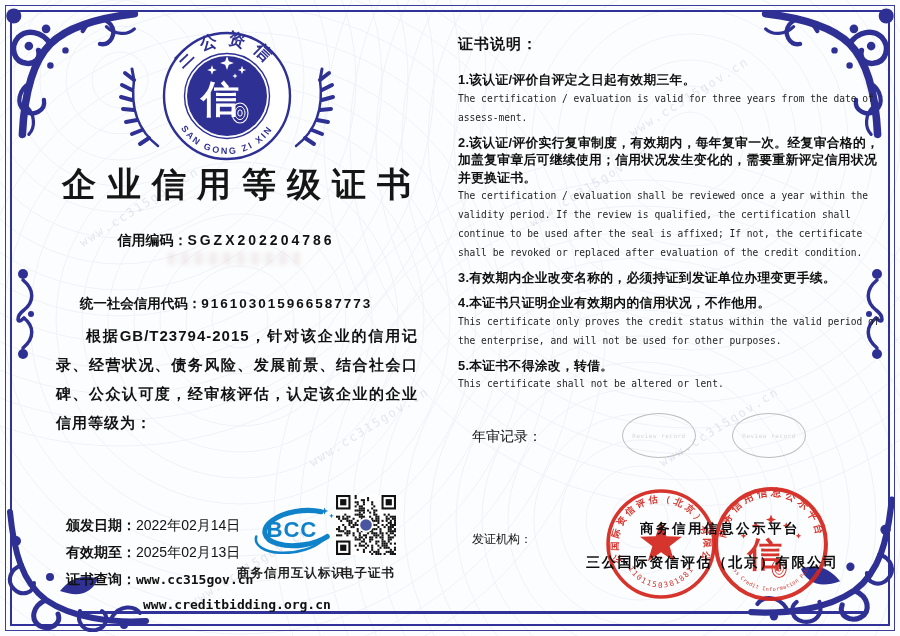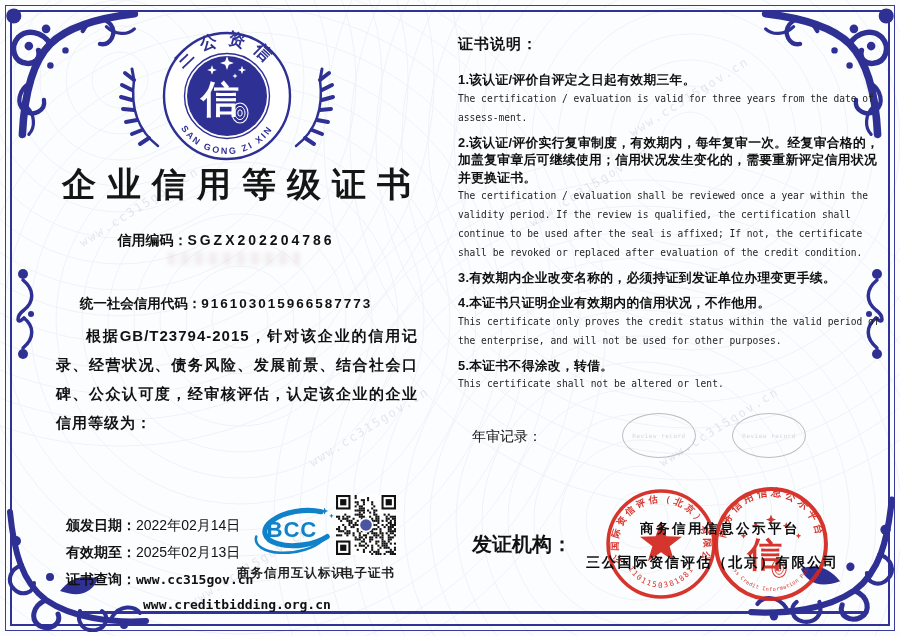--- a/index.html
+++ b/index.html
@@ -38,21 +38,21 @@
   .caption{position:absolute;font-size:12.5px;font-weight:600;letter-spacing:1px;color:#222;}
   
   .notes-heading{left:458px;top:35px;font-size:15px;font-weight:bold;letter-spacing:1px;}
   #notes{left:458px;top:64px;width:424px;}
   .note-zh{font-size:12.8px;font-weight:bold;line-height:17.6px;letter-spacing:.3px;color:#101010;margin-top:7px;}
   .note-en{font-family:"DejaVu Sans Mono",monospace;font-size:9.6px;line-height:19px;color:#232323;}
   .review-label{left:472px;top:428px;font-size:14px;font-weight:normal;text-align:center;}
   .oval{position:absolute;width:72px;height:43px;border:1px solid #bdbdbd;border-radius:50%;
         display:flex;align-items:center;justify-content:center;}
   .oval span{font-family:"DejaVu Sans Mono",monospace;font-size:6px;color:#d7d7d7;letter-spacing:.5px;}
-  .issuer-label{left:472px;top:531px;font-size:20px;font-weight:bold;}
+  .issuer-label{left:472px;top:531px;font-size:12px;font-weight:normal;}
   .issuer-line1{left:640px;top:520px;font-size:13.5px;font-weight:bold;letter-spacing:2.5px;color:#0d0d0d;white-space:nowrap;}
   .issuer-line2{left:586px;top:554px;font-size:14px;font-weight:600;letter-spacing:1.8px;color:#0d0d0d;white-space:nowrap;}
   .seal{opacity:.93;}
   svg text{font-family:"Liberation Sans","DejaVu Sans",sans-serif;}
   .mono{font-family:"DejaVu Sans Mono",monospace;}
 </style>
 </head>
 <body>
 
 <div id="cert">

